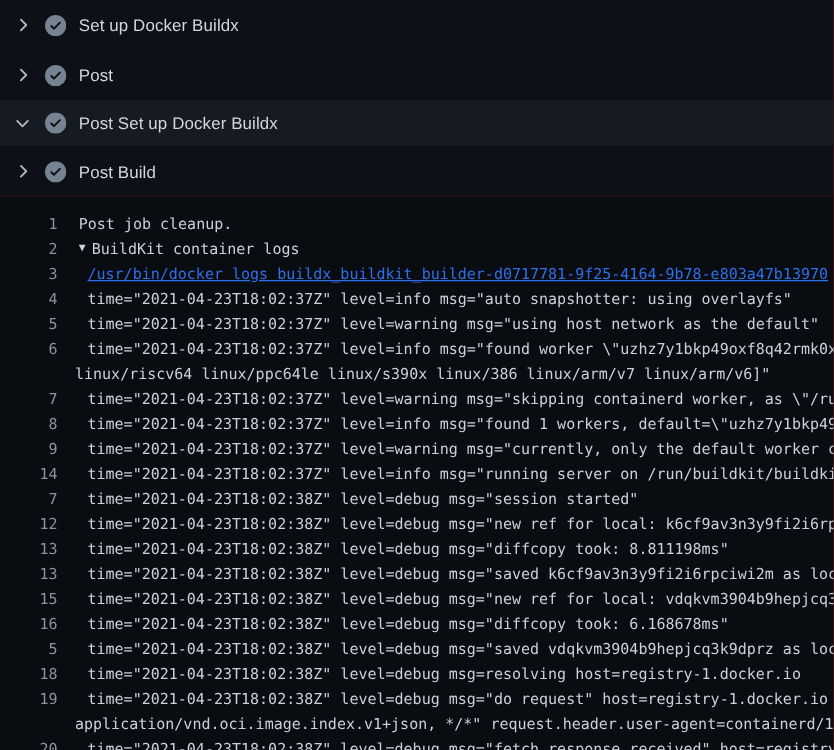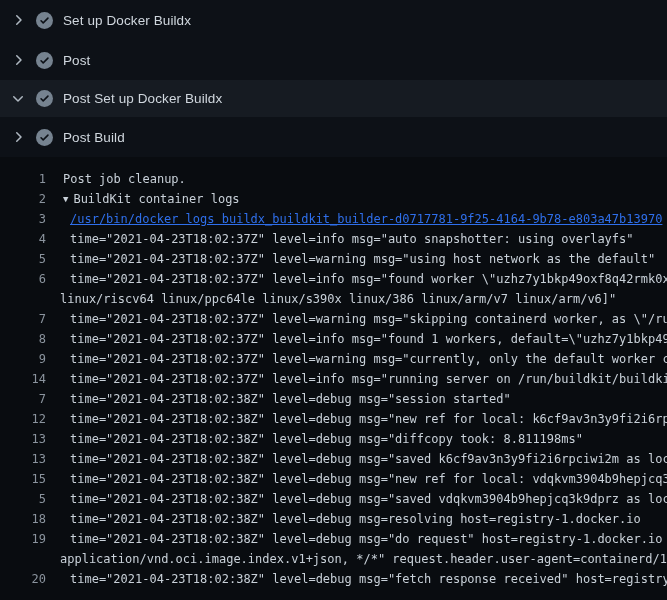--- a/index.html
+++ b/index.html
@@ -105,19 +105,20 @@
       <div class="log-row t-cont"><span class="log-num"></span><span class="log-text">linux/riscv64 linux/ppc64le linux/s390x linux/386 linux/arm/v7 linux/arm/v6]"</span></div>
       <div class="log-row t-item"><span class="log-num">7</span><span class="log-text">time="2021-04-23T18:02:37Z" level=warning msg="skipping containerd worker, as \"/run/c</span></div>
       <div class="log-row t-item"><span class="log-num">8</span><span class="log-text">time="2021-04-23T18:02:37Z" level=info msg="found 1 workers, default=\"uzhz7y1bkp49oxf</span></div>
       <div class="log-row t-item"><span class="log-num">9</span><span class="log-text">time="2021-04-23T18:02:37Z" level=warning msg="currently, only the default worker can</span></div>
       <div class="log-row t-item"><span class="log-num">14</span><span class="log-text">time="2021-04-23T18:02:37Z" level=info msg="running server on /run/buildkit/buildkitd</span></div>
       <div class="log-row t-item"><span class="log-num">7</span><span class="log-text">time="2021-04-23T18:02:38Z" level=debug msg="session started"</span></div>
       <div class="log-row t-item"><span class="log-num">12</span><span class="log-text">time="2021-04-23T18:02:38Z" level=debug msg="new ref for local: k6cf9av3n3y9fi2i6rpciw</span></div>
       <div class="log-row t-item"><span class="log-num">13</span><span class="log-text">time="2021-04-23T18:02:38Z" level=debug msg="diffcopy took: 8.811198ms"</span></div>
       <div class="log-row t-item"><span class="log-num">13</span><span class="log-text">time="2021-04-23T18:02:38Z" level=debug msg="saved k6cf9av3n3y9fi2i6rpciwi2m as local"</span></div>
       <div class="log-row t-item"><span class="log-num">15</span><span class="log-text">time="2021-04-23T18:02:38Z" level=debug msg="new ref for local: vdqkvm3904b9hepjcq3k9d</span></div>
+      <div class="log-row t-item"><span class="log-num">16</span><span class="log-text">time="2021-04-23T18:02:38Z" level=debug msg="diffcopy took: 6.168678ms"</span></div>
       <div class="log-row t-item"><span class="log-num">5</span><span class="log-text">time="2021-04-23T18:02:38Z" level=debug msg="saved vdqkvm3904b9hepjcq3k9dprz as local"</span></div>
       <div class="log-row t-item"><span class="log-num">18</span><span class="log-text">time="2021-04-23T18:02:38Z" level=debug msg=resolving host=registry-1.docker.io</span></div>
       <div class="log-row t-item"><span class="log-num">19</span><span class="log-text">time="2021-04-23T18:02:38Z" level=debug msg="do request" host=registry-1.docker.io re</span></div>
       <div class="log-row t-cont"><span class="log-num"></span><span class="log-text">application/vnd.oci.image.index.v1+json, */*" request.header.user-agent=containerd/1.4.</span></div>
       <div class="log-row t-item"><span class="log-num">20</span><span class="log-text">time="2021-04-23T18:02:38Z" level=debug msg="fetch response received" host=registry-1</span></div>
     </div>
 </div>
 
 </body></html>

